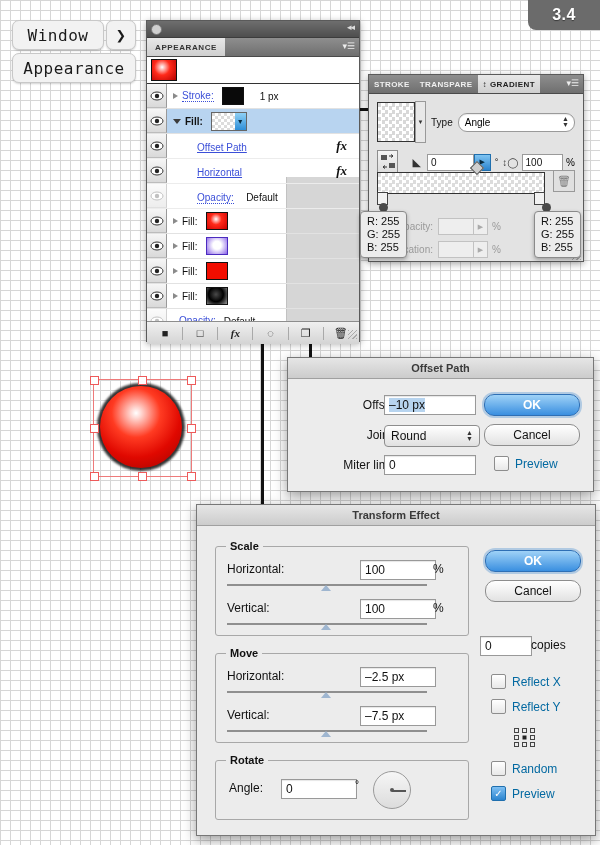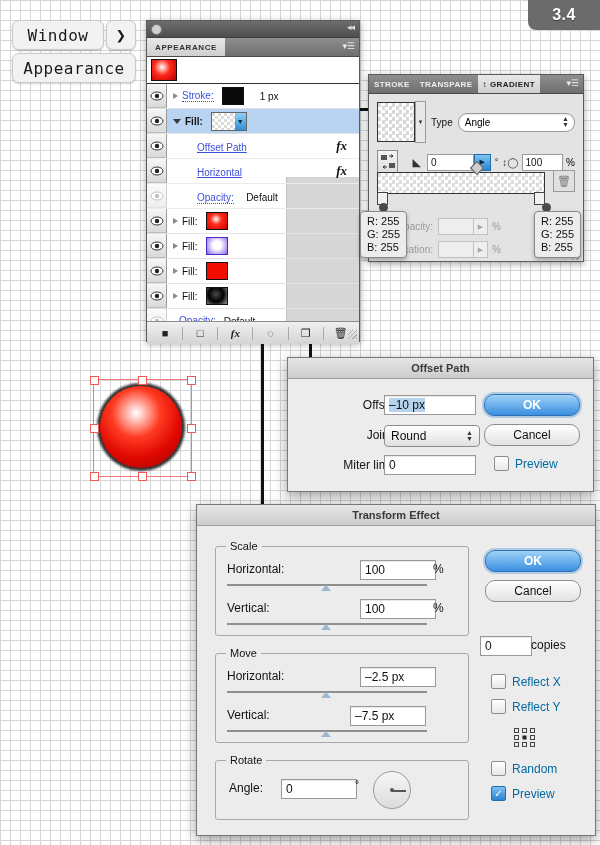--- a/index.html
+++ b/index.html
@@ -183,21 +183,21 @@
      color:#fff;font-size:10px;}
   .chk-lbl{font-size:12px;color:#0369a1;margin-left:6px;}
   .pop{background:linear-gradient(to bottom,#ffffff,#e0e0e0);border:1px solid #8d8d8d;
      border-radius:4px;height:20px;font-size:12px;display:flex;align-items:center;
      padding:0 6px;position:relative;color:#111;}
 
   
   #transform-dialog{left:196px;top:504px;width:398px;height:330px;}
   .group{position:absolute;border:1px solid #a8a8a8;border-radius:3px;}
   .group-title{position:absolute;top:-7px;left:10px;background:#ececec;
-     padding:0 4px;font-size:11px;font-weight:normal;color:#111;}
+     padding:0 4px;font-size:11px;font-weight:bold;color:#111;}
   .slider-track{height:2px;background:#8f8f8f;position:absolute;}
   .slider-thumb{position:absolute;width:0;height:0;
      border-left:5px solid transparent;border-right:5px solid transparent;
      border-bottom:6px solid #9fb6d0;}
   .dial{width:36px;height:36px;border-radius:50%;border:1px solid #9a9a9a;
      background:linear-gradient(to bottom,#f6f6f6,#dcdcdc);position:relative;}
   .dial-line{position:absolute;left:50%;top:50%;width:14px;height:1.5px;
      background:#555;}
   .dial-dot{position:absolute;left:calc(50% - 2px);top:calc(50% - 2px);
      width:4px;height:4px;border-radius:50%;background:#555;}
@@ -559,21 +559,21 @@
     <span class="group-title">Move</span>
   </div>
   <span class="fld-lbl" style="position:absolute;left:30px;top:164px;text-align:left;">Horizontal:</span>
   <div class="txt" style="position:absolute;left:163px;top:162px;width:66px;">
     <span>–2.5 px</span>
   </div>
   <div class="slider-track" style="left:30px;top:186px;width:200px;"></div>
   <div class="slider-thumb" style="left:124px;top:187px;"></div>
 
   <span class="fld-lbl" style="position:absolute;left:30px;top:203px;text-align:left;">Vertical:</span>
-  <div class="txt" style="position:absolute;left:153px;top:201px;width:66px;align-items:center;">
+  <div class="txt" style="position:absolute;left:163px;top:201px;width:66px;align-items:center;">
     <span>–7.5 px</span>
   </div>
   <div class="slider-track" style="left:30px;top:225px;width:200px;"></div>
   <div class="slider-thumb" style="left:124px;top:226px;"></div>
 
   <div class="group" style="left:18px;top:255px;width:252px;height:58px;">
     <span class="group-title">Rotate</span>
   </div>
   <span class="fld-lbl" style="position:absolute;left:32px;top:276px;text-align:left;">Angle:</span>
   <div class="txt" style="position:absolute;left:84px;top:274px;width:66px;">

